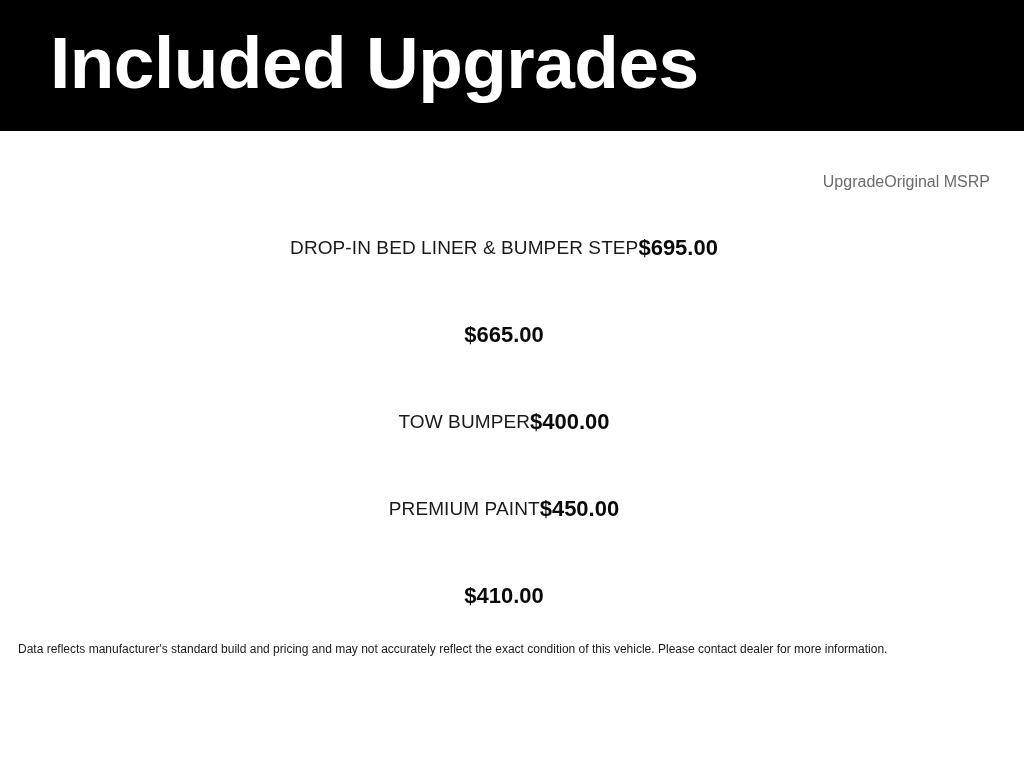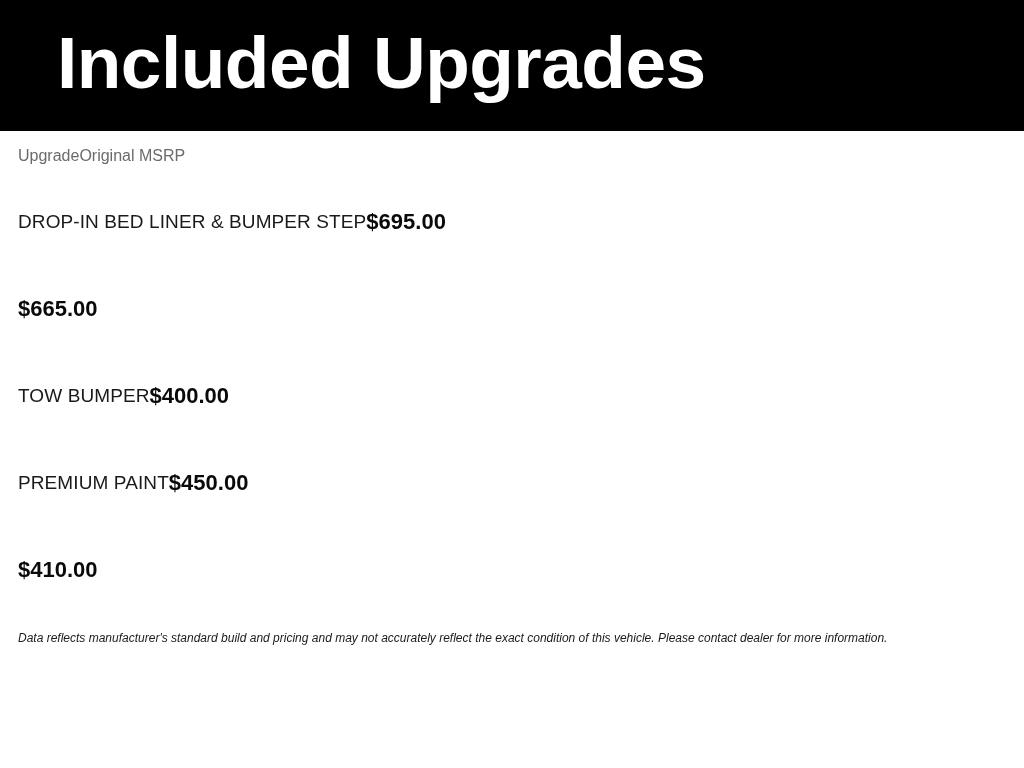--- a/index.html
+++ b/index.html
@@ -15,64 +15,63 @@
     overflow: hidden;
   }
   .header {
     position: relative;
     width: 100%;
     height: 131px;
     background: #000000;
   }
   .page-title {
     position: absolute;
-    left: 57px;
+    left: 50px;
     top: 21px;
     margin: 0;
     color: #ffffff;
     font-size: 73px;
     font-weight: bold;
     letter-spacing: -0.5px;
     line-height: 1.15;
     white-space: nowrap;
   }
   .content {
     padding: 0 34px 0 18px;
   }
   .cols-header {
     display: flex;
-    justify-content: flex-start;
+    justify-content: flex-end;
     align-items: baseline;
-    padding-top: 16px;
+    padding-top: 42px;
     font-size: 16px;
     color: #6b6b6b;
   }
   .rows {
     margin-top: 13px;
   }
   .row {
     height: 87px;
     display: flex;
-    justify-content: flex-start;
+    justify-content: center;
     align-items: center;
   }
   .upgrade-name {
     font-size: 19px;
     color: #1a1a1a;
     letter-spacing: 0.1px;
   }
   .upgrade-price {
     font-size: 22px;
     font-weight: bold;
     color: #0a0a0a;
   }
   .disclaimer {
-    margin-top: 18px;
+    margin-top: 3px;
     font-size: 12px;
-    font-style: italic;
     color: #1a1a1a;
     white-space: nowrap;
   }
 </style>
 </head>
 <body>
 
 <div class="header">
   <h1 class="page-title">Included Upgrades</h1>
 </div>

